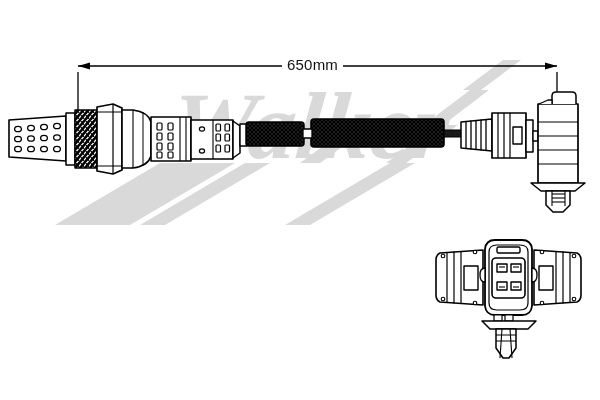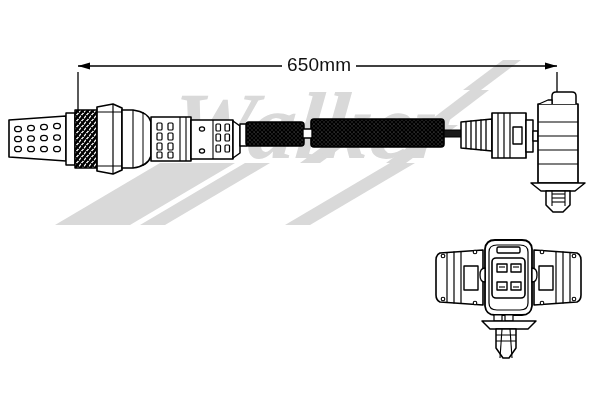--- a/index.html
+++ b/index.html
@@ -6,21 +6,21 @@
   body{
     width:600px;height:400px;overflow:hidden;position:relative;
     font-family:"Liberation Sans", sans-serif;
     color:#000;
   }
   #stage{position:absolute;left:0;top:0;width:600px;height:400px;}
   svg{display:block;}
   .dimlabel{
     position:absolute;
     font-family:"Liberation Sans", sans-serif;
-    font-size:19px;
+    font-size:15px;
     letter-spacing:.2px;
     color:#111;
     background:#fff;
     padding:0 5px;
     line-height:16px;
     white-space:nowrap;
   }
 </style>
 </head>
 <body>

